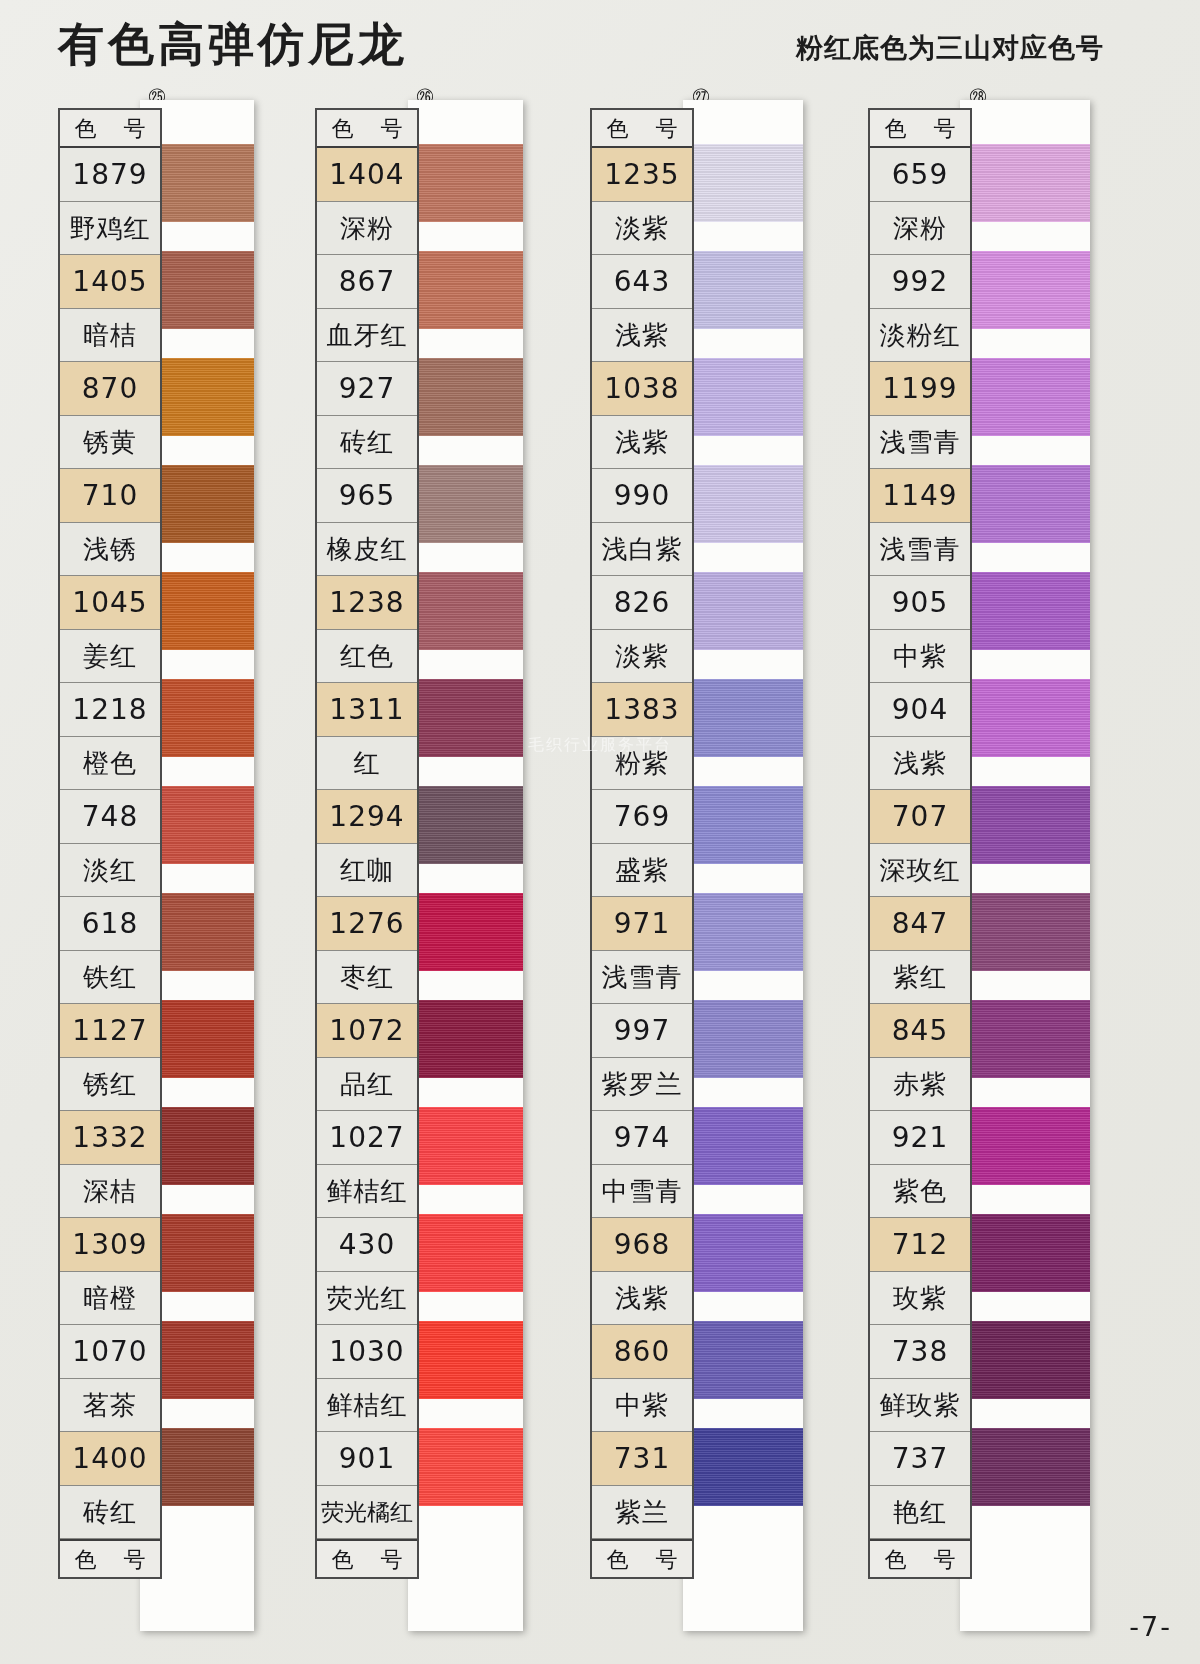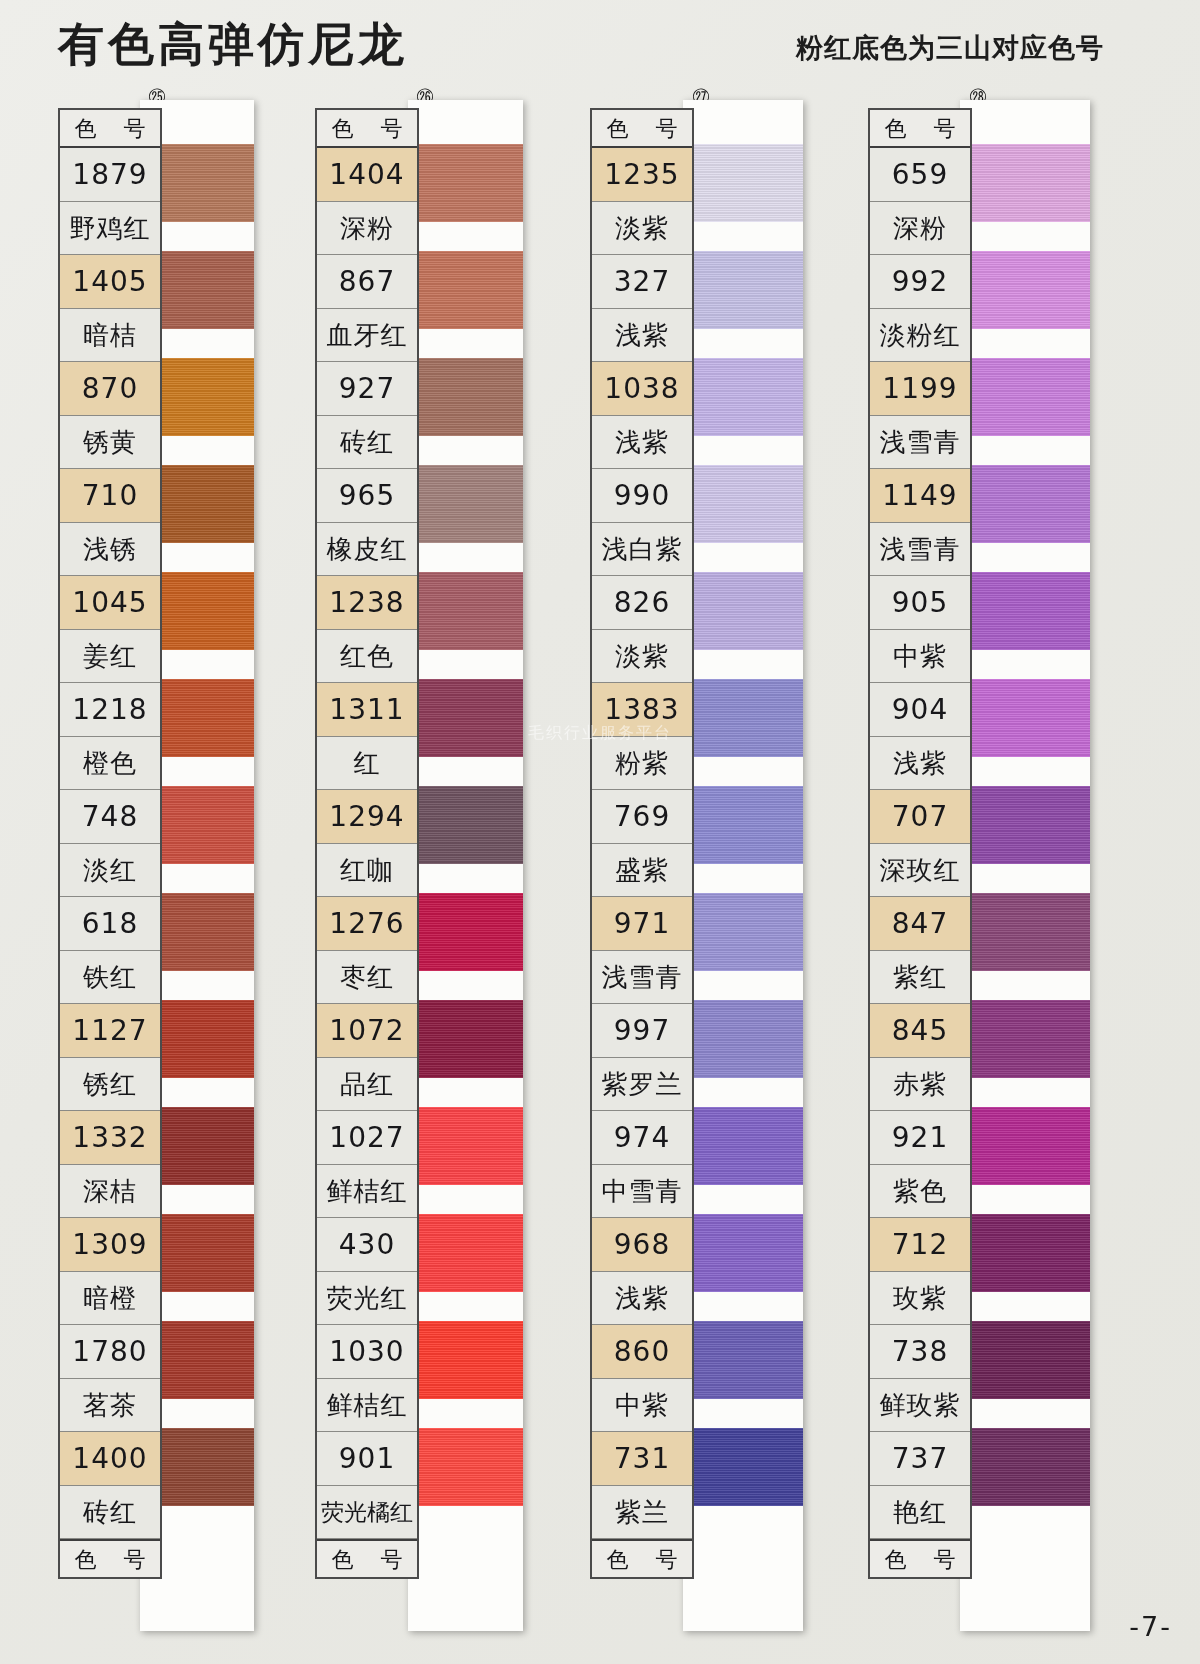--- a/index.html
+++ b/index.html
@@ -82,21 +82,21 @@
     position: absolute; right: 28px; bottom: 22px;
     font-size: 27px; color: #1b1b1b; letter-spacing: 2px;
     font-family: "DejaVu Sans", "Liberation Sans", sans-serif;
   }
   #watermark {
     position: absolute; left: 470px; top: 715px;
     width: 260px; text-align: center; z-index: 5;
     color: rgba(255,255,255,0.55); pointer-events: none;
   }
   #watermark .wm-main { font-size: 34px; font-weight: bold; letter-spacing: 3px; }
-  #watermark .wm-sub { font-size: 16px; letter-spacing: 2px; margin-top: 8px; font-family: Liberation Serif, serif; }
+  #watermark .wm-sub { font-size: 16px; letter-spacing: 2px; margin-top: 20px; font-family: Liberation Serif, serif; }
 </style>
 </head>
 <body>
 
 <div id="page-header">
   <div id="title">有色高弹仿尼龙</div>
   <div id="subtitle">粉红底色为三山对应色号</div>
 </div>
 
 <div id="columns-root">
@@ -149,21 +149,21 @@
           <div class="lrow code">748</div>
           <div class="lrow name">淡红</div>
           <div class="lrow code">618</div>
           <div class="lrow name">铁红</div>
           <div class="lrow code tan">1127</div>
           <div class="lrow name">锈红</div>
           <div class="lrow code tan">1332</div>
           <div class="lrow name">深桔</div>
           <div class="lrow code tan">1309</div>
           <div class="lrow name">暗橙</div>
-          <div class="lrow code">1780</div>
+          <div class="lrow code">1070</div>
           <div class="lrow name">茗茶</div>
           <div class="lrow code tan">1400</div>
           <div class="lrow name">砖红</div>
           <div class="lrow ftr">色  号</div>
         </div>
       </div>
     </div>
     <div class="column" style="left: 0px;">
       <div class="col-badge" style="left: 410px;">㉖</div>
       <div class="col-body">
@@ -257,21 +257,21 @@
           <div class="gap" style="height: 29px;"></div>
           <div class="swatch" style="height: 78px; background: rgb(106, 95, 182);"></div>
           <div class="gap" style="height: 29px;"></div>
           <div class="swatch" style="height: 78px; background: rgb(67, 66, 154);"></div>
           <div class="cap" style="height: 125px;"></div>
         </div>
         <div class="label-table" style="left: 590px;">
           <div class="lrow hdr">色  号</div>
           <div class="lrow code tan">1235</div>
           <div class="lrow name">淡紫</div>
-          <div class="lrow code">327</div>
+          <div class="lrow code">643</div>
           <div class="lrow name">浅紫</div>
           <div class="lrow code tan">1038</div>
           <div class="lrow name">浅紫</div>
           <div class="lrow code">990</div>
           <div class="lrow name">浅白紫</div>
           <div class="lrow code">826</div>
           <div class="lrow name">淡紫</div>
           <div class="lrow code tan">1383</div>
           <div class="lrow name">粉紫</div>
           <div class="lrow code">769</div>

